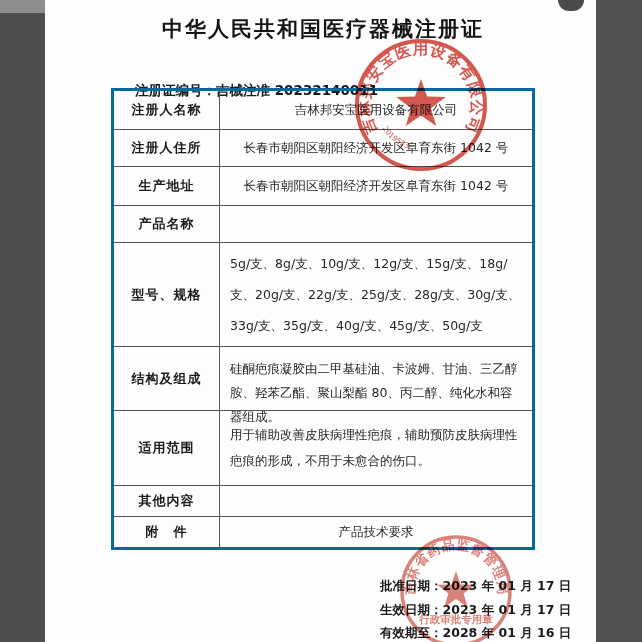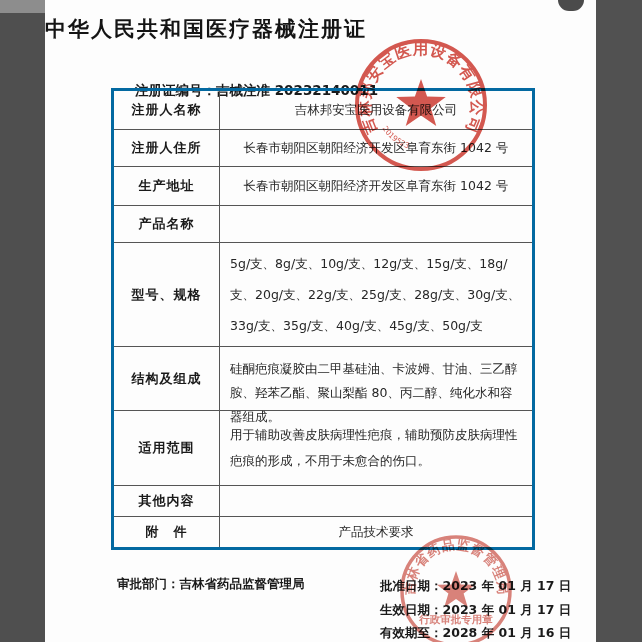--- a/index.html
+++ b/index.html
@@ -6,21 +6,21 @@
   .page{
     position:relative;width:642px;height:642px;margin:0 auto;
     background:#fdfdfd;overflow:hidden;
     font-family:"DejaVu Sans",sans-serif;color:#1f1f1f;
   }
   .abs{position:absolute;}
   .band-left{left:0;top:0;width:45px;height:642px;background:#4f4f4f;}
   .band-left-top{left:0;top:0;width:45px;height:13px;background:#8d8d8d;}
   .band-right{left:596px;top:0;width:46px;height:642px;background:#515151;}
   .notch{left:558px;top:0;width:26px;height:11px;background:#4b4b4b;border-radius:0 0 13px 13px;}
-  .title{left:45px;width:556px;top:15px;font-size:21px;font-weight:bold;letter-spacing:2px;color:#141414;}
+  .title{left:45px;width:556px;top:15px;text-align:center;font-size:21px;font-weight:bold;letter-spacing:2px;color:#141414;}
   .regline{left:135px;top:58px;font-size:13.5px;font-weight:bold;color:#1a1a1a;margin-top:24px;}
   .cert-table{left:111px;top:88px;width:424px;border:3px solid #0369a1;box-sizing:border-box;background:transparent;}
   .t-row{display:flex;border-bottom:1px solid #555;box-sizing:border-box;}
   .t-row:last-child{border-bottom:none;}
   .t-label{
     width:106px;flex:0 0 106px;border-right:1px solid #555;box-sizing:border-box;
     display:flex;align-items:center;justify-content:center;
     font-size:13px;font-weight:bold;color:#1a1a1a;letter-spacing:1px;
   }
   .t-value{
@@ -84,23 +84,20 @@
     <div class="t-row" style="height:31px">
       <div class="t-label">其他内容</div>
       <div class="t-value"></div>
     </div>
     <div class="t-row" style="height:30px">
       <div class="t-label">附　件</div>
       <div class="t-value">产品技术要求</div>
     </div>
   </div>
 
-  <div class="abs footer-left">
-    <span>审批部门：</span><span>吉林省药品监督管理局</span>
-  </div>
   <div class="abs footer-dates">
     <div class="dline">
       <span>批准日期：</span><span>2023 年 01 月 17 日</span>
     </div>
     <div class="dline">
       <span>生效日期：</span><span>2023 年 01 月 17 日</span>
     </div>
     <div class="dline">
       <span>有效期至：</span><span>2028 年 01 月 16 日</span>
     </div>

